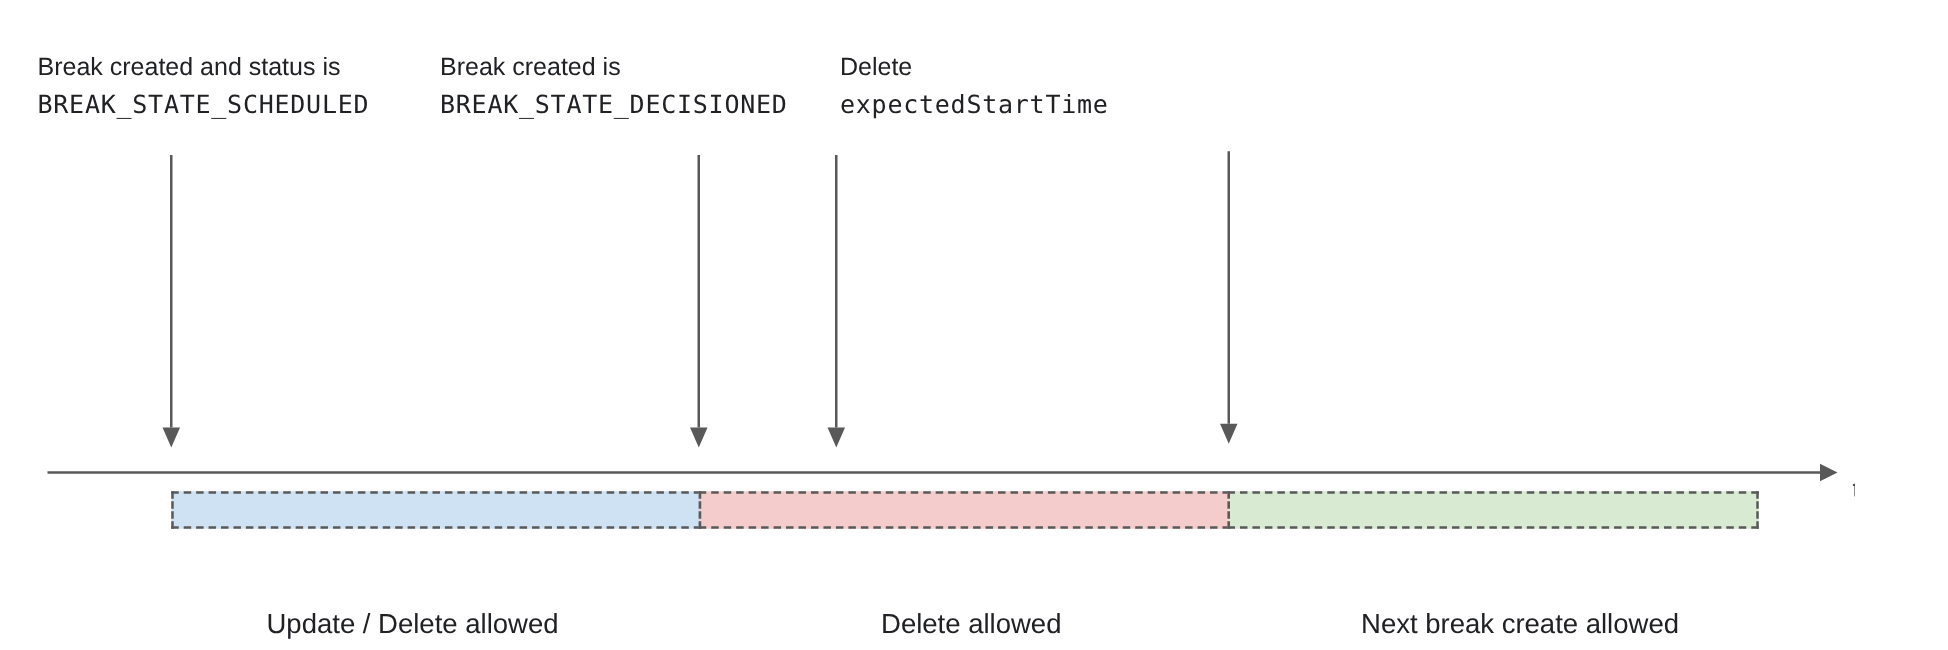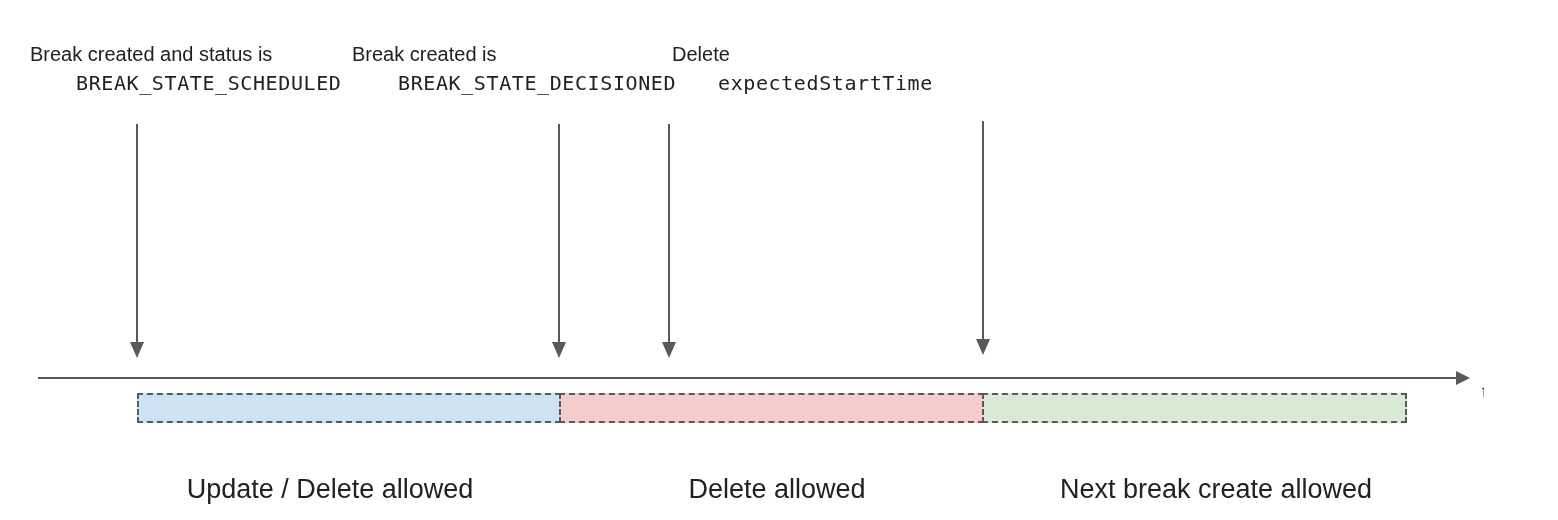--- a/index.html
+++ b/index.html
@@ -17,21 +17,20 @@
     position: absolute;
     line-height: 29px;
     font-size: 20px;
     white-space: nowrap;
   }
   .ann .sans { font-family: "Liberation Sans", sans-serif; }
   .ann .mono {
     font-family: "DejaVu Sans Mono", "Liberation Mono", monospace;
     font-size: 20px;
     letter-spacing: 0.6px;
-    margin-left: 46px;
   }
   .ann1 { left: 30px;  top: 40px; }
   .ann2 { left: 352px; top: 40px; }
   .ann3 { left: 672px; top: 40px; }
   .ann4 { left: 930px; top: 33px; }
 
   
   .varrow { position: absolute; }
   .varrow .shaft {
     position: absolute;
@@ -85,23 +84,23 @@
     box-sizing: border-box;
     border: 2px dashed #595959;
   }
   .region1 { left: 137px; width: 424px; }
   .region2 { left: 559px; width: 425px; }
   .region3 { left: 982px; width: 425px; }
 
   
   .phase-label {
     position: absolute;
-    top: 474px;
+    top: 486px;
     transform: translateX(-50%);
-    font-size: 27px;
+    font-size: 22px;
     white-space: nowrap;
     color: #202124;
   }
   .plabel1 { left: 330px; }
   .plabel2 { left: 777px; }
   .plabel3 { left: 1216px; }
 </style>
 </head>
 <body>
 

